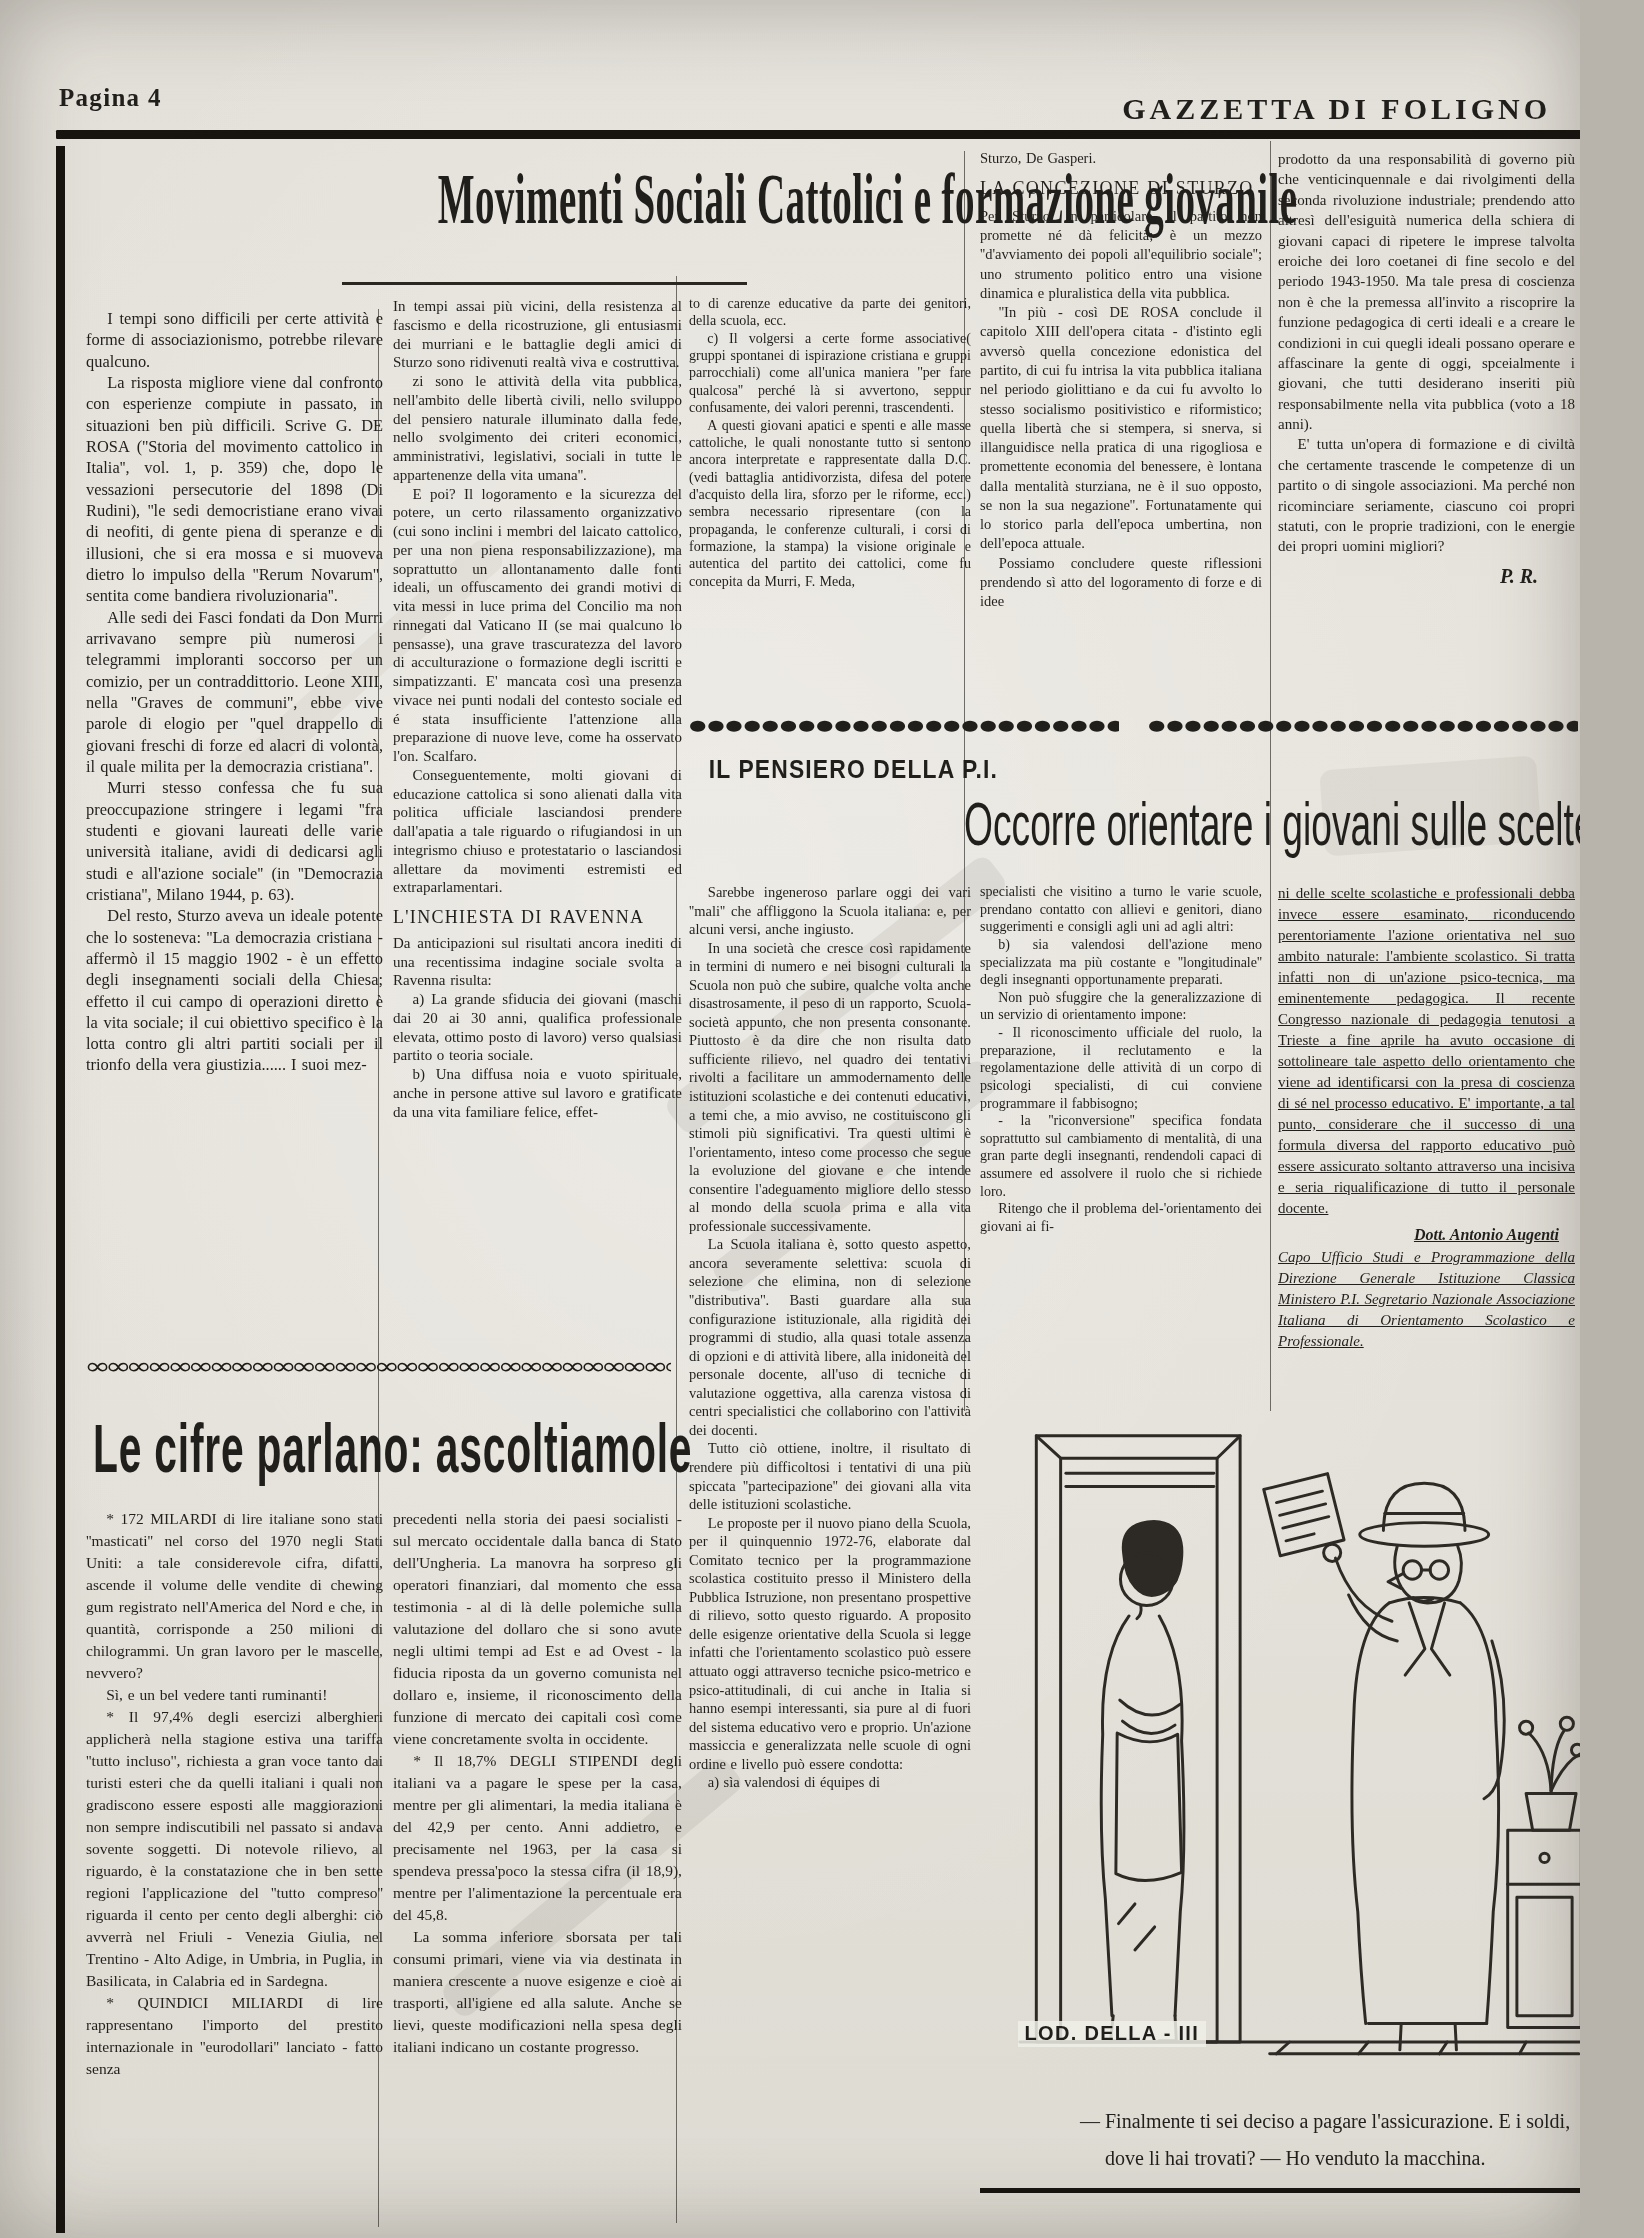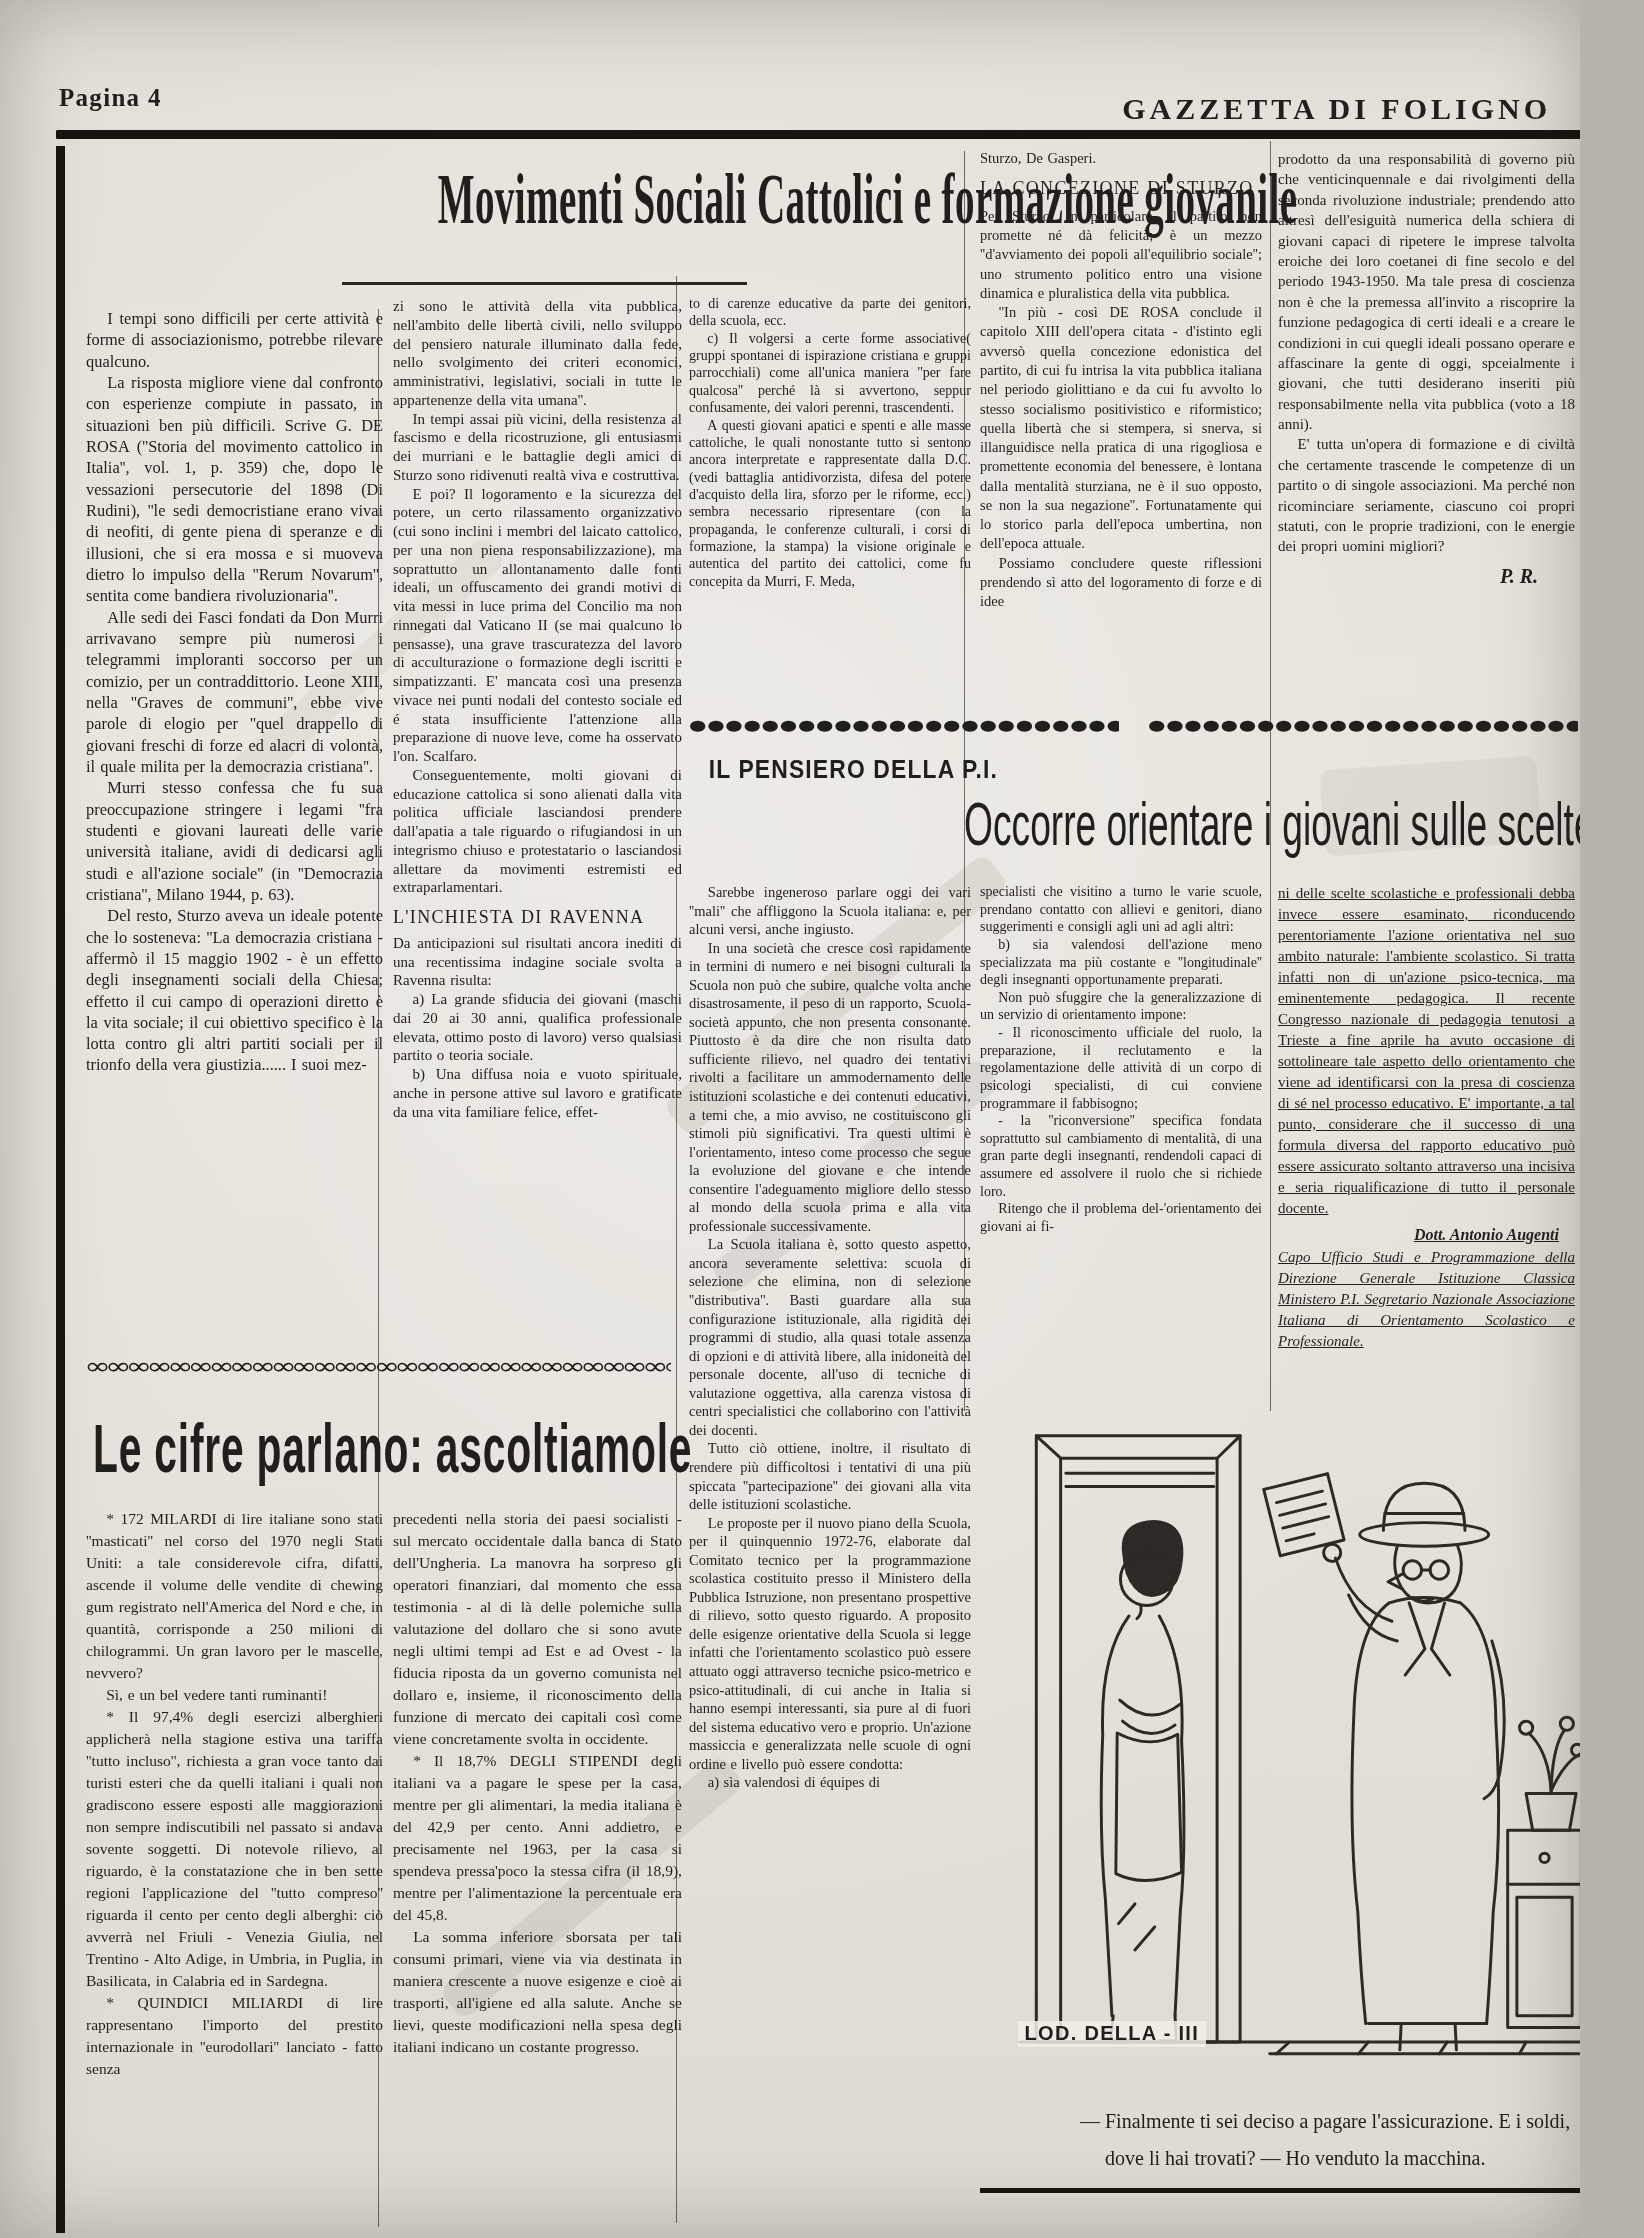--- a/index.html
+++ b/index.html
@@ -96,22 +96,22 @@
   <div class="abs col c1">
       <p class="para">I tempi sono difficili per certe attività e forme di associazionismo, potrebbe rilevare qualcuno.</p>
       <p class="para">La risposta migliore viene dal confronto con esperienze compiute in passato, in situazioni ben più difficili. Scrive G. DE ROSA (''Storia del movimento cattolico in Italia'', vol. 1, p. 359) che, dopo le vessazioni persecutorie del 1898 (Di Rudini), ''le sedi democristiane erano vivai di neofiti, di gente piena di speranze e di illusioni, che si era mossa e si muoveva dietro lo impulso della ''Rerum Novarum'', sentita come bandiera rivoluzionaria''.</p>
       <p class="para">Alle sedi dei Fasci fondati da Don Murri arrivavano sempre più numerosi i telegrammi imploranti soccorso per un comizio, per un contraddittorio. Leone XIII, nella ''Graves de communi'', ebbe vive parole di elogio per ''quel drappello di giovani freschi di forze ed alacri di volontà, il quale milita per la democrazia cristiana''.</p>
       <p class="para">Murri stesso confessa che fu sua preoccupazione stringere i legami ''fra studenti e giovani laureati delle varie università italiane, avidi di dedicarsi agli studi e all'azione sociale'' (in ''Democrazia cristiana'', Milano 1944, p. 63).</p>
       <p class="para">Del resto, Sturzo aveva un ideale potente che lo sosteneva: ''La democrazia cristiana - affermò il 15 maggio 1902 - è un effetto degli insegnamenti sociali della Chiesa; effetto il cui campo di operazioni diretto è la vita sociale; il cui obiettivo specifico è la lotta contro gli altri partiti sociali per il trionfo della vera giustizia...... I suoi mez-</p>
     </div>
 
   <div class="abs col c2 cont">
     <div class="cont">
+        <p class="para">In tempi assai più vicini, della resistenza al fascismo e della ricostruzione, gli entusiasmi dei murriani e le battaglie degli amici di Sturzo sono ridivenuti realtà viva e costruttiva.</p>
         <p class="para">zi sono le attività della vita pubblica, nell'ambito delle libertà civili, nello sviluppo del pensiero naturale illuminato dalla fede, nello svolgimento dei criteri economici, amministrativi, legislativi, sociali in tutte le appartenenze della vita umana''.</p>
-        <p class="para">In tempi assai più vicini, della resistenza al fascismo e della ricostruzione, gli entusiasmi dei murriani e le battaglie degli amici di Sturzo sono ridivenuti realtà viva e costruttiva.</p>
         <p class="para">E poi? Il logoramento e la sicurezza del potere, un certo rilassamento organizzativo (cui sono inclini i membri del laicato cattolico, per una non piena responsabilizzazione), ma soprattutto un allontanamento dalle fonti ideali, un offuscamento dei grandi motivi di vita messi in luce prima del Concilio ma non rinnegati dal Vaticano II (se mai qualcuno lo pensasse), una grave trascuratezza del lavoro di acculturazione o formazione degli iscritti e simpatizzanti. E' mancata così una presenza vivace nei punti nodali del contesto sociale ed é stata insufficiente l'attenzione alla preparazione di nuove leve, come ha osservato l'on. Scalfaro.</p>
         <p class="para">Conseguentemente, molti giovani di educazione cattolica si sono alienati dalla vita politica ufficiale lasciandosi prendere dall'apatia a tale riguardo o rifugiandosi in un integrismo chiuso e protestatario o lasciandosi allettare da movimenti estremisti ed extraparlamentari.</p>
       </div>
     <p class="para subhead">L'INCHIESTA DI RAVENNA</p>
     <div>
         <p class="para">Da anticipazioni sul risultati ancora inediti di una recentissima indagine sociale svolta a Ravenna risulta:</p>
         <p class="para">a) La grande sfiducia dei giovani (maschi dai 20 ai 30 anni, qualifica professionale elevata, ottimo posto di lavoro) verso qualsiasi partito o teoria sociale.</p>
         <p class="para">b) Una diffusa noia e vuoto spirituale, anche in persone attive sul lavoro e gratificate da una vita familiare felice, effet-</p>
       </div>
   </div>

